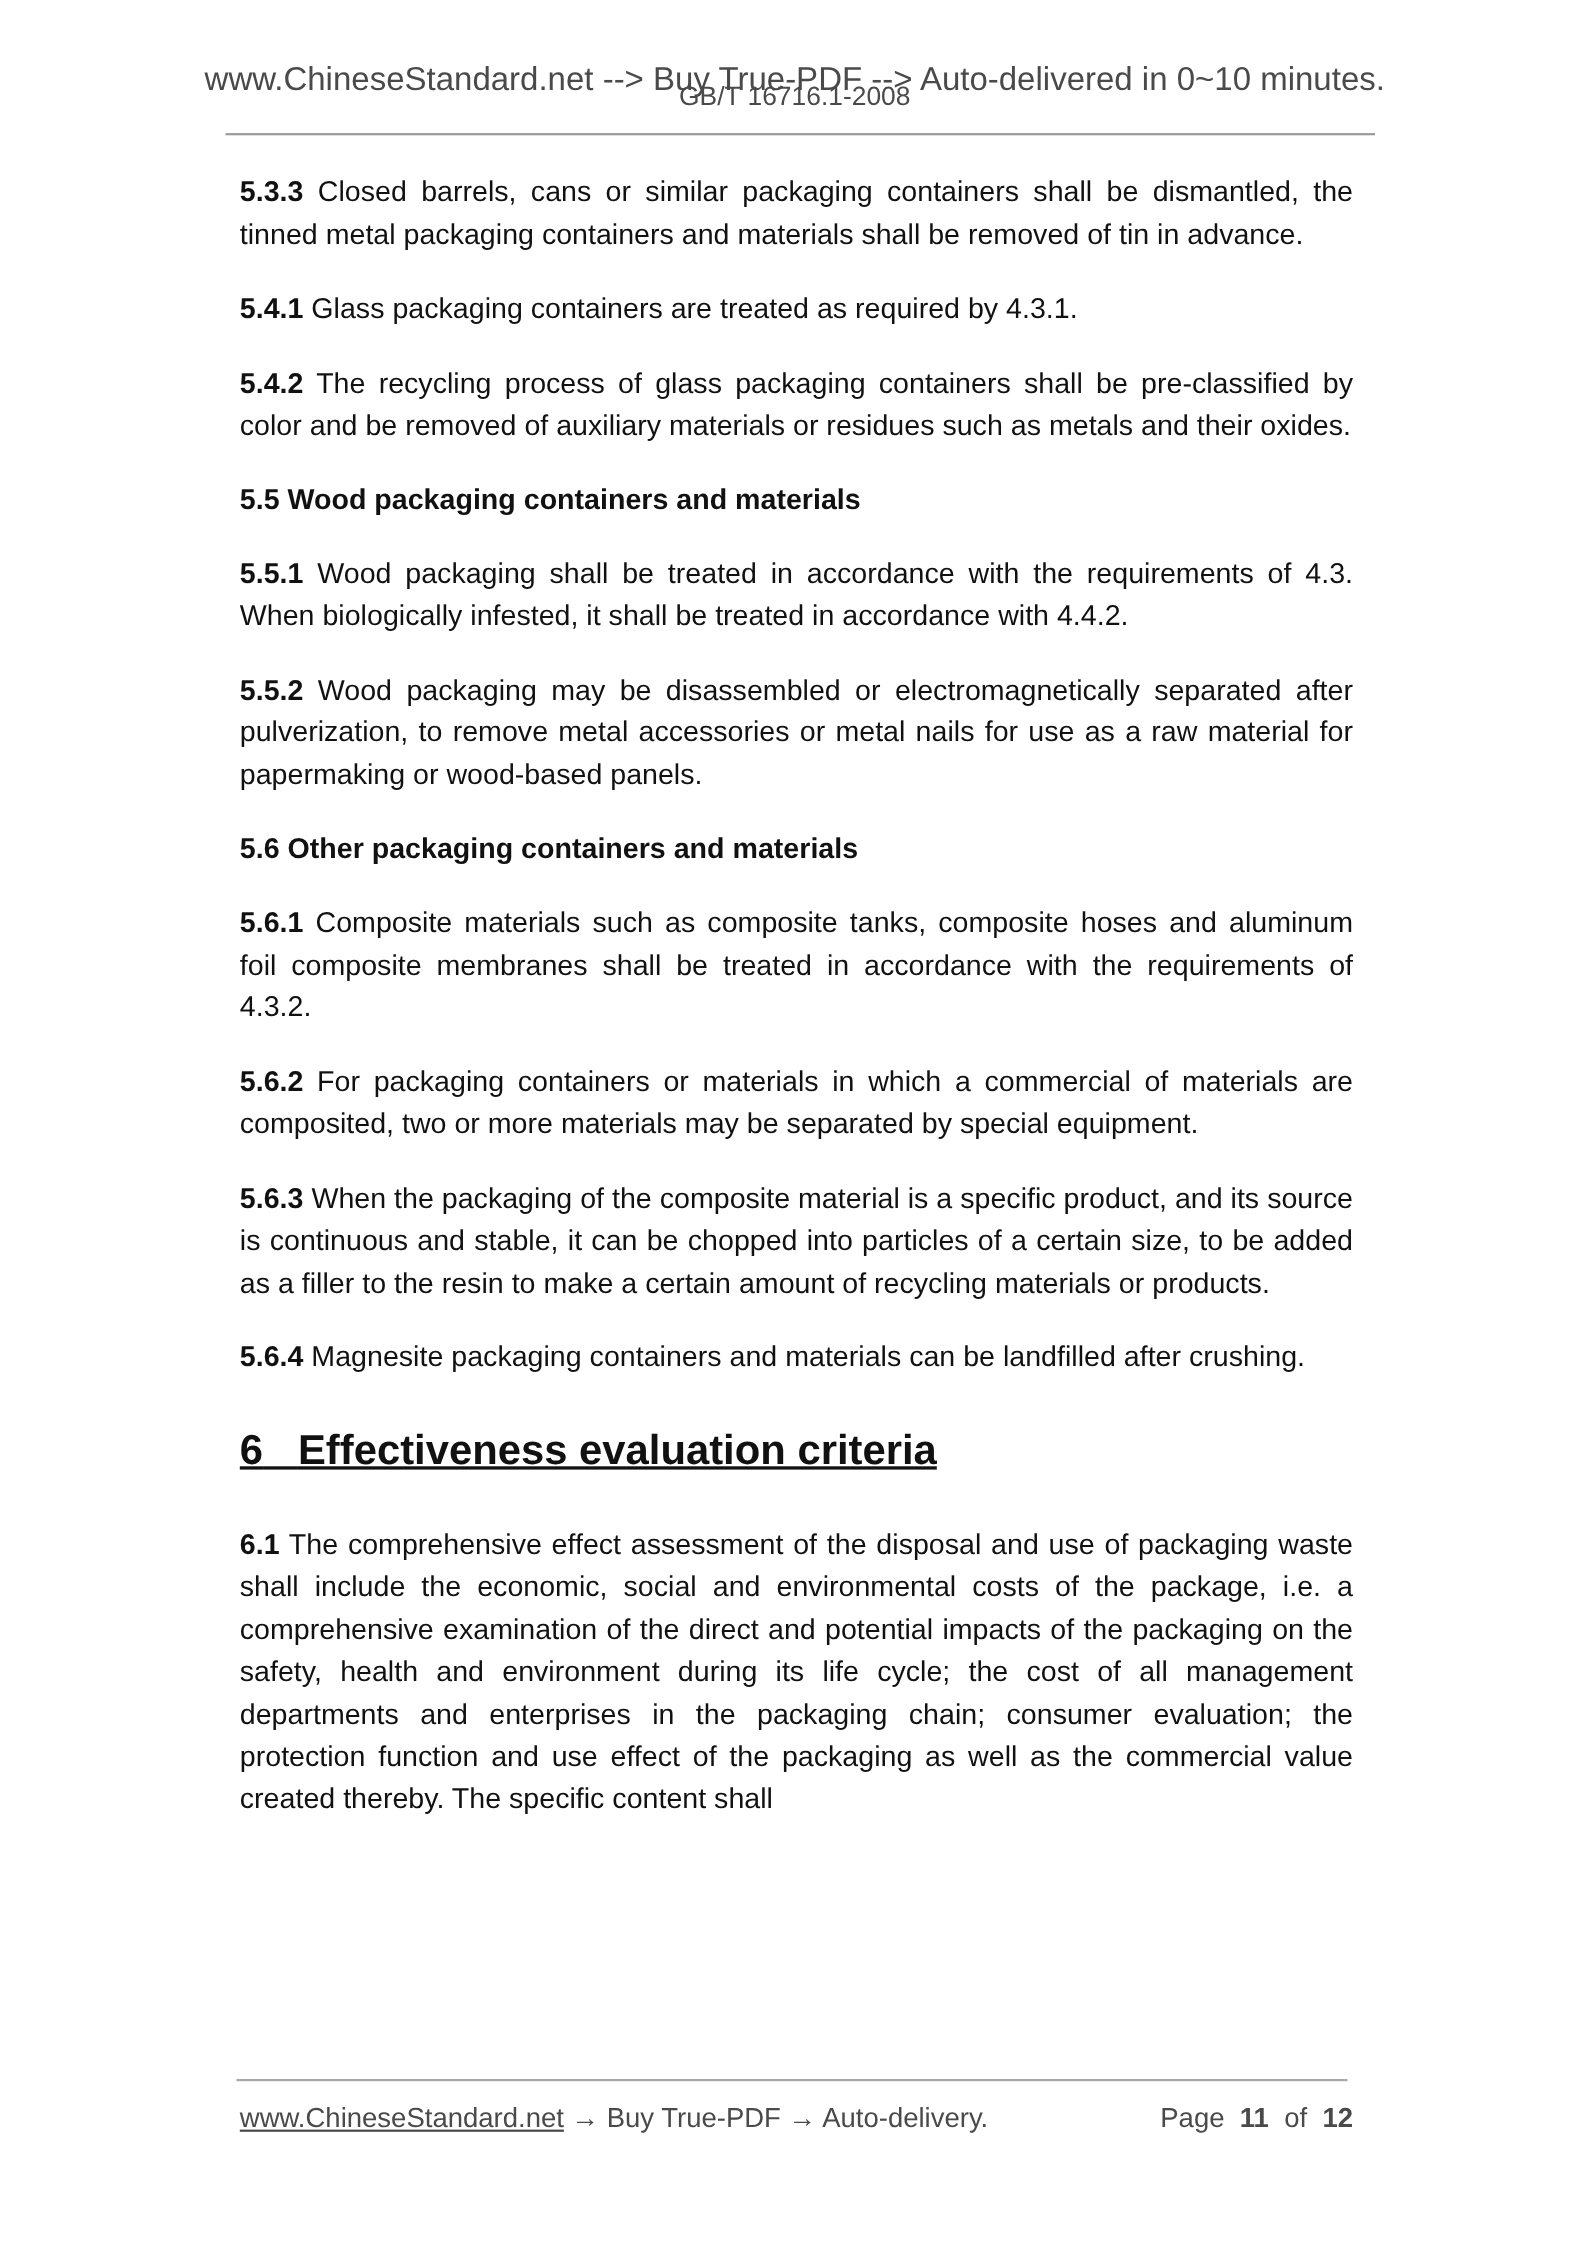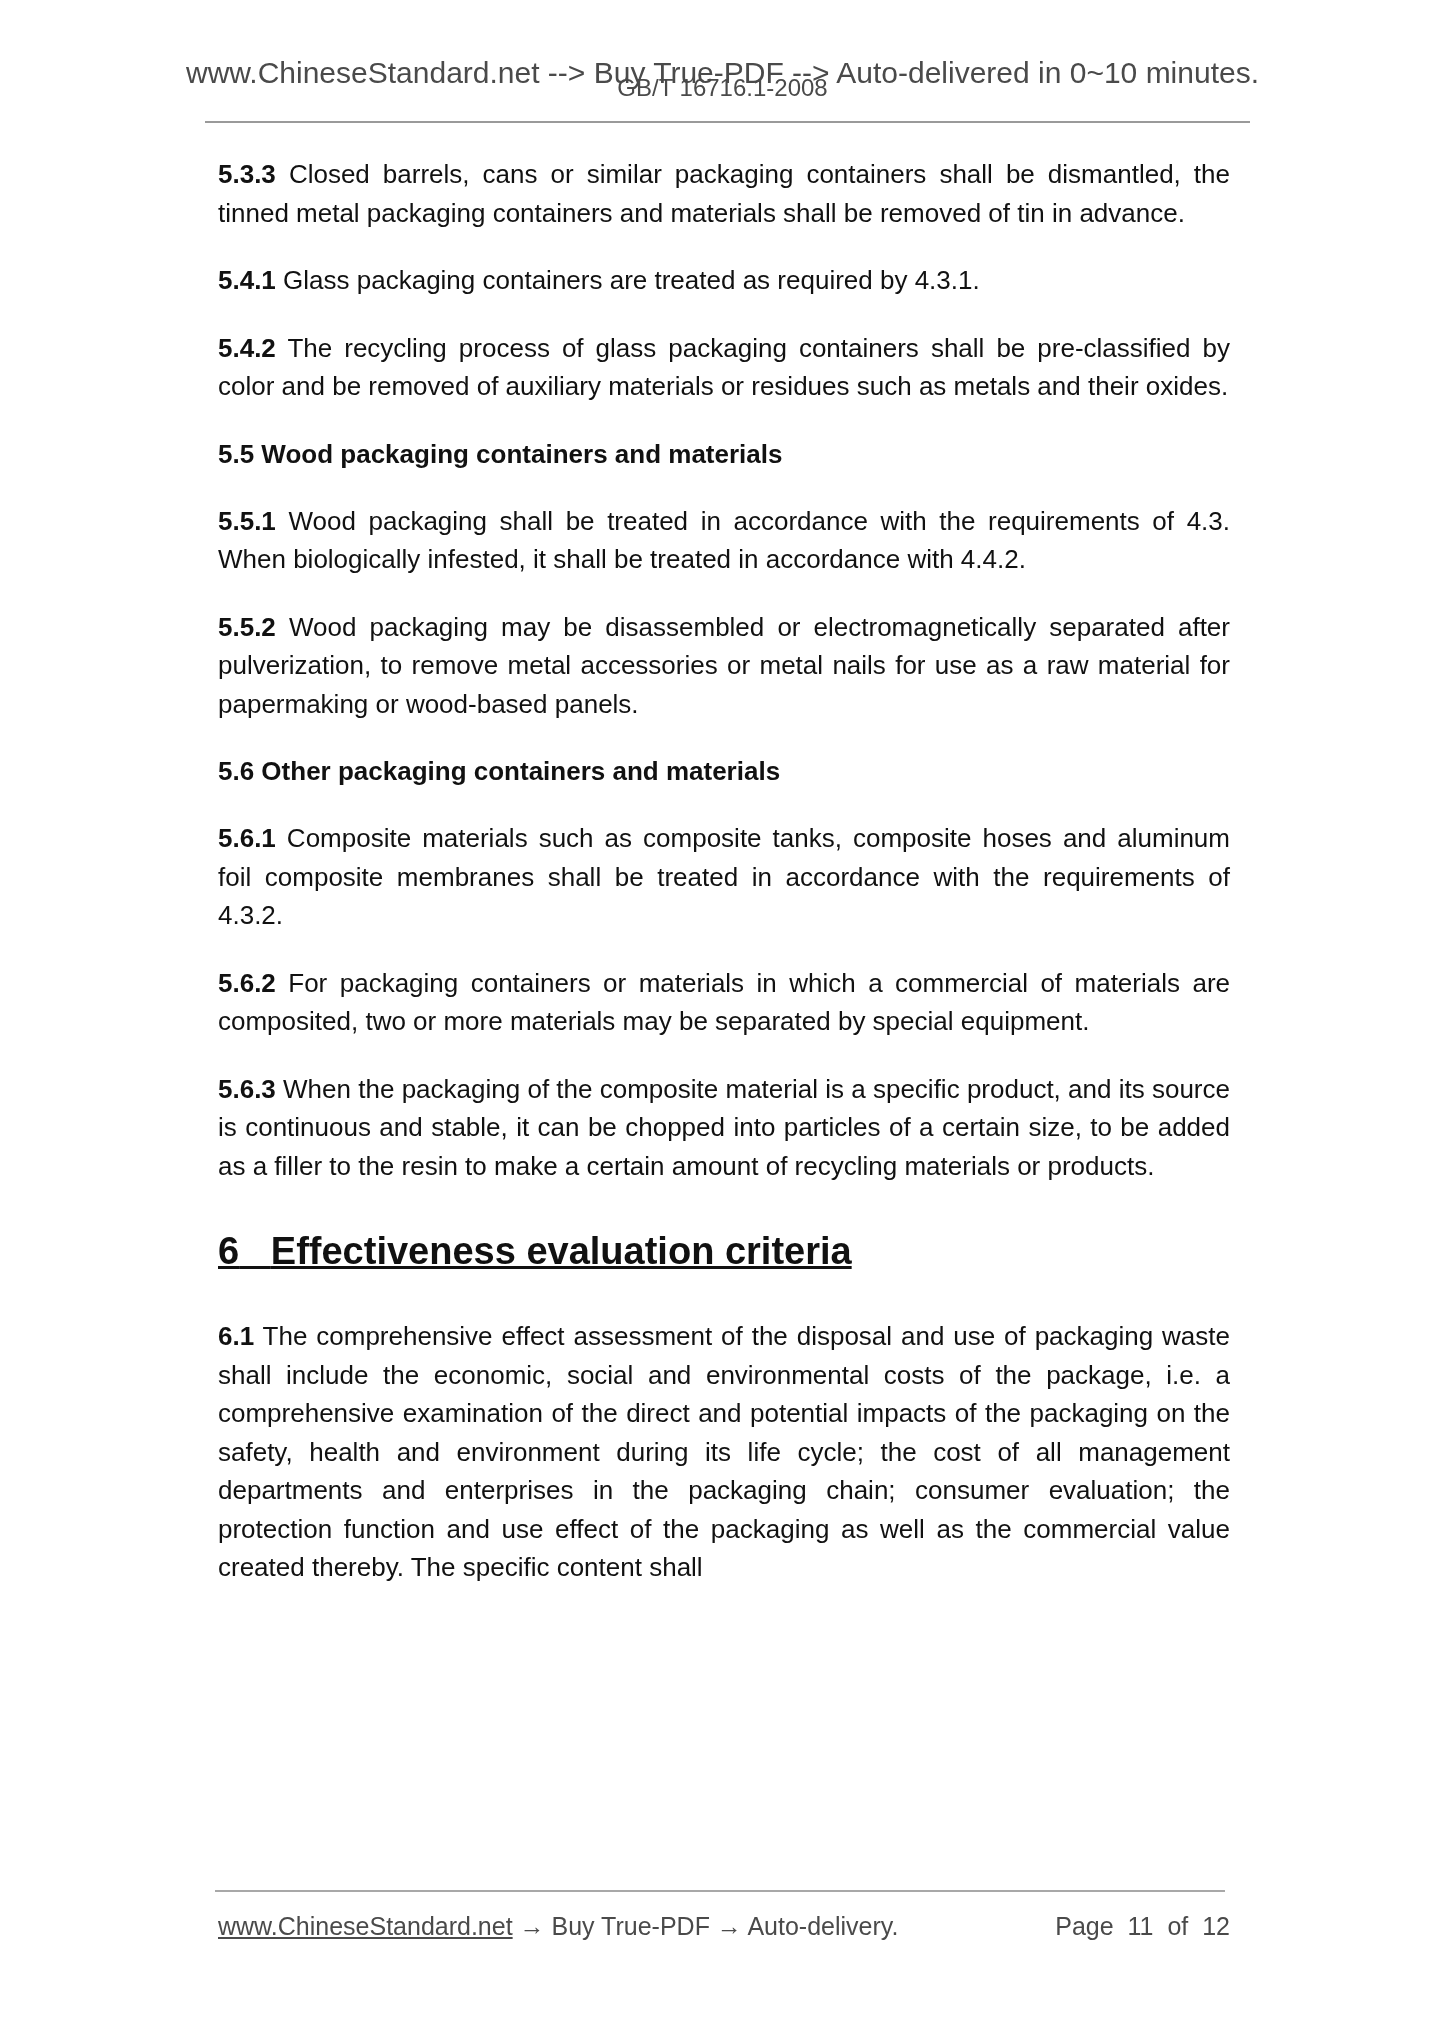--- a/index.html
+++ b/index.html
@@ -111,21 +111,21 @@
       color: #4a4a4a;
       text-decoration: underline;
     }
     .footer-right {
       position: absolute;
       right: 0;
       top: 0;
       white-space: nowrap;
     }
     .footer-right b {
-      font-weight: normal;
+      font-weight: bold;
     }
   </style>
 </head>
 <body>
 
 <div class="page-header">
   <div class="header-watermark">www.ChineseStandard.net --&gt; Buy True-PDF --&gt; Auto-delivered in 0~10 minutes.</div>
   <div class="header-std">GB/T 16716.1-2008</div>
 </div>
 <div class="header-rule"></div>
@@ -145,20 +145,21 @@
   <p class="para"><span class="num">5.5.2</span> <span>Wood packaging may be disassembled or electromagnetically separated after pulverization, to remove metal accessories or metal nails for use as a raw material for papermaking or wood-based panels.</span></p>
 
   <div class="subhead">5.6 Other packaging containers and materials</div>
 
   <p class="para"><span class="num">5.6.1</span> <span>Composite materials such as composite tanks, composite hoses and aluminum foil composite membranes shall be treated in accordance with the requirements of 4.3.2.</span></p>
 
   <p class="para"><span class="num">5.6.2</span> <span>For packaging containers or materials in which a commercial of materials are composited, two or more materials may be separated by special equipment.</span></p>
 
   <p class="para"><span class="num">5.6.3</span> <span>When the packaging of the composite material is a specific product, and its source is continuous and stable, it can be chopped into particles of a certain size, to be added as a filler to the resin to make a certain amount of recycling materials or products.</span></p>
 
+  <p class="para"><span class="num">5.6.4</span> <span>Magnesite packaging containers and materials can be landfilled after crushing.</span></p>
 
   <div class="chapter"><span>6</span>   <span>Effectiveness evaluation criteria</span></div>
 
   <p class="para last"><span class="num">6.1</span> <span>The comprehensive effect assessment of the disposal and use of packaging waste shall include the economic, social and environmental costs of the package, i.e. a comprehensive examination of the direct and potential impacts of the packaging on the safety, health and environment during its life cycle; the cost of all management departments and enterprises in the packaging chain; consumer evaluation; the protection function and use effect of the packaging as well as the commercial value created thereby. The specific content shall</span></p>
 </div>
 
 <div class="footer-rule"></div>
 
 <div class="footer">
   <div class="footer-left"><span class="footer-link">www.ChineseStandard.net</span><span> → </span><span>Buy True-PDF</span><span> → </span><span>Auto-delivery.</span></div>

